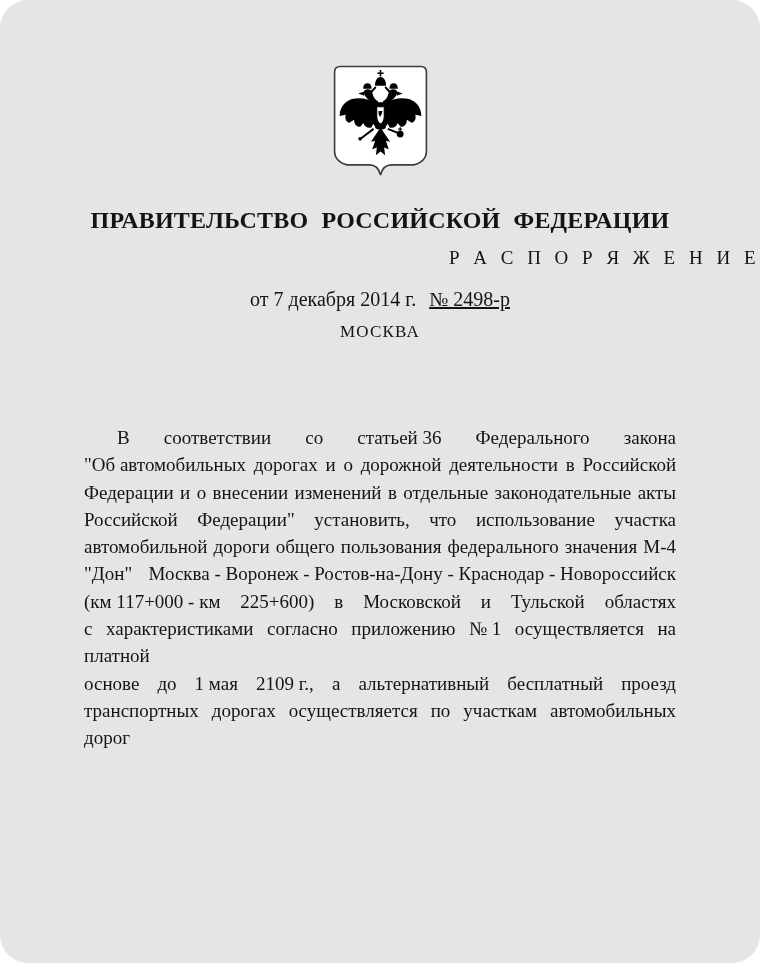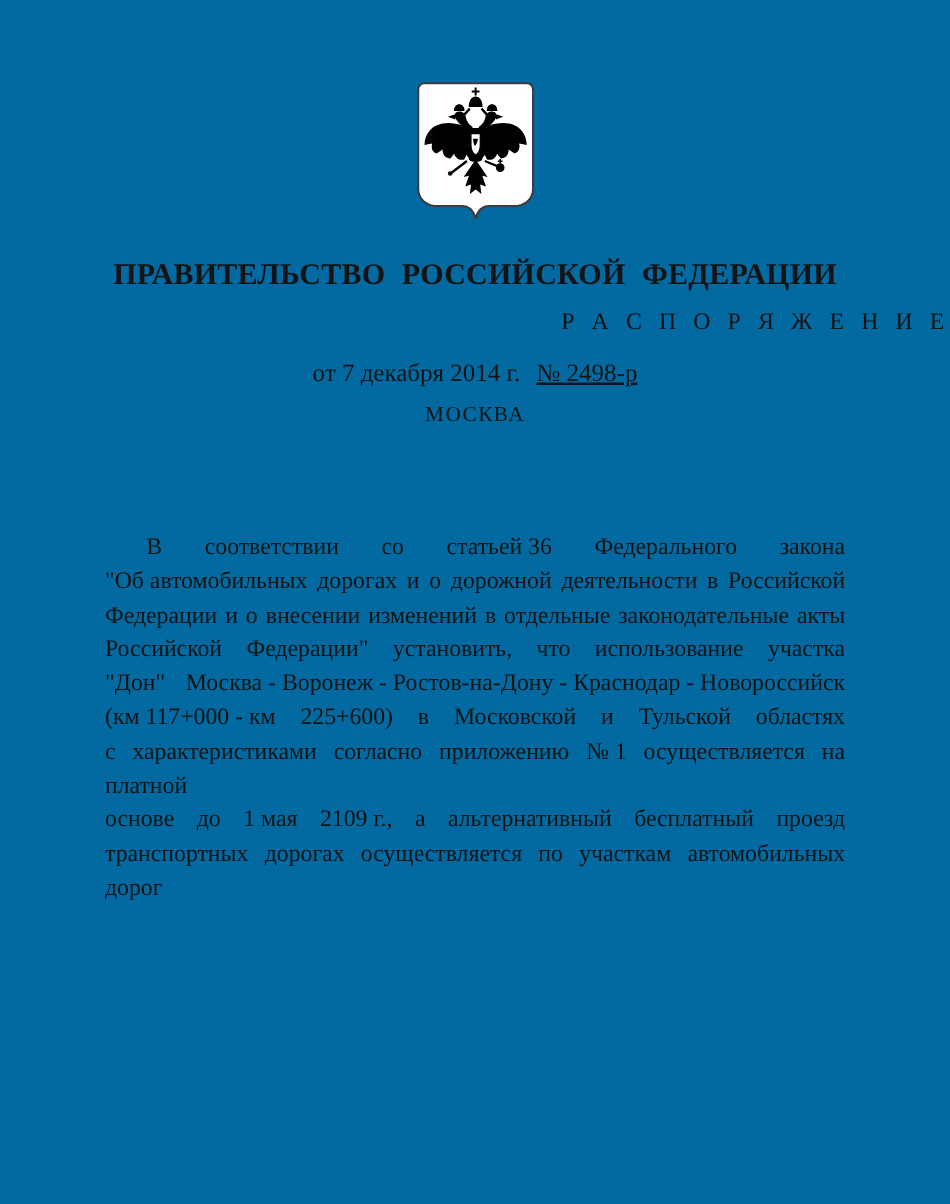--- a/index.html
+++ b/index.html
@@ -4,24 +4,25 @@
 <style>
   html, body {
     margin: 0;
     padding: 0;
     background: #ffffff;
   }
   .page {
     position: relative;
     width: 760px;
     height: 963px;
-    background: #0369a1;
+    background: #e5e5e5;
     font-family: "Liberation Serif", "DejaVu Serif", serif;
     color: #141414;
     overflow: hidden;
+    border-radius: 28px;
   }
 
   
   .emblem {
     position: absolute;
     left: 333px;
     top: 65px;
     width: 95px;
     height: 114px;
   }
@@ -160,20 +161,21 @@
     <span>от 7 декабря 2014 г.</span><span class="doc-number">№ 2498-р</span>
   </div>
 
   <div class="city">МОСКВА</div>
 
   <div class="body-text">
       <div class="line first"><span class="seg">В</span> <span class="seg">соответствии</span> <span class="seg">со</span> <span class="seg">статьей 36</span> <span class="seg">Федерального</span> <span class="seg">закона</span></div>
       <div class="line"><span class="seg">"Об автомобильных</span> <span class="seg">дорогах</span> <span class="seg">и</span> <span class="seg">о</span> <span class="seg">дорожной</span> <span class="seg">деятельности</span> <span class="seg">в</span> <span class="seg">Российской</span></div>
       <div class="line"><span class="seg">Федерации</span> <span class="seg">и</span> <span class="seg">о</span> <span class="seg">внесении</span> <span class="seg">изменений</span> <span class="seg">в</span> <span class="seg">отдельные</span> <span class="seg">законодательные</span> <span class="seg">акты</span></div>
       <div class="line"><span class="seg">Российской</span> <span class="seg">Федерации"</span> <span class="seg">установить,</span> <span class="seg">что</span> <span class="seg">использование</span> <span class="seg">участка</span></div>
+      <div class="line"><span class="seg">автомобильной</span> <span class="seg">дороги</span> <span class="seg">общего</span> <span class="seg">пользования</span> <span class="seg">федерального</span> <span class="seg">значения</span> <span class="seg">М-4</span></div>
       <div class="line"><span class="seg">"Дон"</span> <span class="seg">Москва - Воронеж - Ростов-на-Дону - Краснодар - Новороссийск</span></div>
       <div class="line"><span class="seg">(км 117+000 - км</span> <span class="seg">225+600)</span> <span class="seg">в</span> <span class="seg">Московской</span> <span class="seg">и</span> <span class="seg">Тульской</span> <span class="seg">областях</span></div>
       <div class="line"><span class="seg">с</span> <span class="seg">характеристиками</span> <span class="seg">согласно</span> <span class="seg">приложению</span> <span class="seg">№ 1</span> <span class="seg">осуществляется</span> <span class="seg">на</span> <span class="seg">платной</span></div>
       <div class="line"><span class="seg">основе</span> <span class="seg">до</span> <span class="seg">1 мая</span> <span class="seg">2109 г.,</span> <span class="seg">а</span> <span class="seg">альтернативный</span> <span class="seg">бесплатный</span> <span class="seg">проезд</span></div>
       <div class="line"><span class="seg">транспортных</span> <span class="seg">дорогах</span> <span class="seg">осуществляется</span> <span class="seg">по</span> <span class="seg">участкам</span> <span class="seg">автомобильных</span> <span class="seg">дорог</span></div>
     </div>
 
 
 </div>
 

